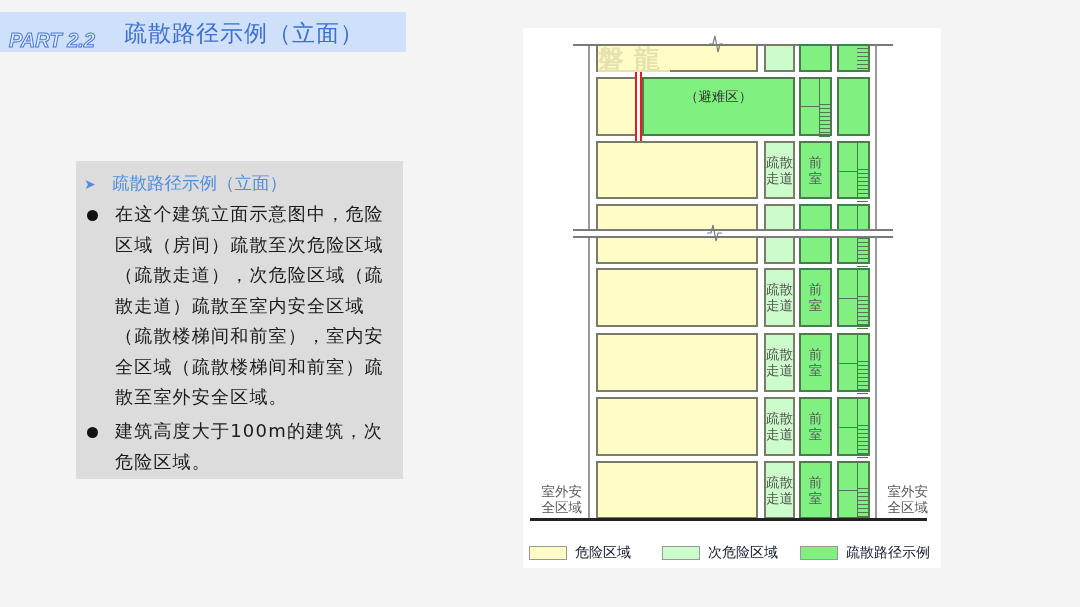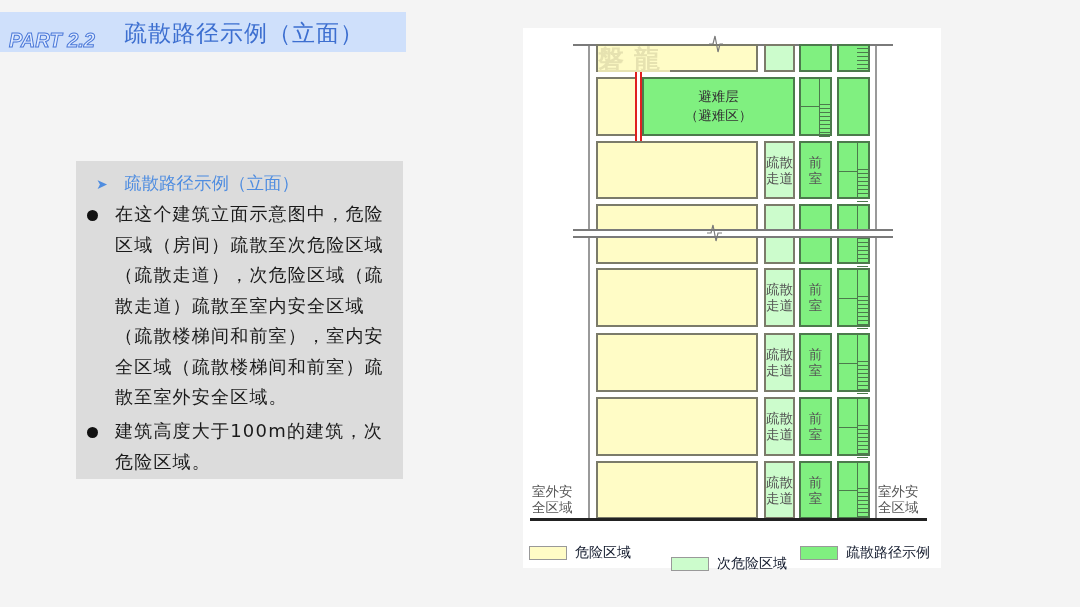--- a/index.html
+++ b/index.html
@@ -20,21 +20,21 @@
   }
   .title-text {
     position: absolute; left: 124px; top: 6px;
     font-size: 23px; color: #3d6fd0; letter-spacing: 1px;
   }
   .text-box {
     position: absolute; left: 76px; top: 161px; width: 327px; height: 318px;
     background: #dcdcdc;
   }
   .subhead {
-    position: absolute; left: 20px; top: 10px; font-size: 17.5px; color: #4f8de0;
+    position: absolute; left: 8px; top: 10px; font-size: 17.5px; color: #4f8de0;
   }
   .subhead .arrow { display: inline-block; width: 28px; color: #4f8de0; font-size: 14px; }
   .bullet {
     position: absolute; left: 11px; font-size: 18px; color: #1a1a1a; line-height: 30.5px;
   }
   .bullet .dot {
     position: absolute; left: 0; top: 11px; width: 11px; height: 11px; border-radius: 50%; background: #111;
   }
   .bullet .btext { position: absolute; left: 28px; top: 0; width: 285px; letter-spacing: 1.2px; }
 
@@ -49,21 +49,21 @@
   .cell-label {
     position: absolute; left: 0; right: 0; text-align: center; color: #555;
     font-size: 13.5px; line-height: 16px;
   }
   .stairs { position: absolute; right: 0; bottom: 0; width: 11px; }
   .stair-step { height: 3px; border-top: 1px solid #4c7a4c; }
   .stair-divider-v { position: absolute; top: 0; width: 1px; background: #4c7a4c; }
   .stair-divider-h { position: absolute; left: 0; height: 1px; background: #4c7a4c; }
   .refuge-label { position: absolute; text-align: center; color: #333; font-size: 13.5px; line-height: 19px; }
   .red-col { position: absolute; box-sizing: border-box; border-left: 2px solid #e02020; border-right: 2px solid #e02020; background: #ffffff; }
-  .outside-label { position: absolute; color: #555; font-size: 13.5px; line-height: 16px; text-align: left; width: 50px; }
+  .outside-label { position: absolute; color: #555; font-size: 13.5px; line-height: 16px; text-align: right; width: 50px; }
   .legend-item { position: absolute; top: 517px; height: 16px; display: flex; align-items: center; }
   .legend-swatch { width: 38px; height: 14px; box-sizing: border-box; border: 1px solid #999; margin-right: 8px; }
   .legend-label { font-size: 14px; color: #0f172a; }
   .watermark { position: absolute; font-size: 26px; font-weight: bold; color: #e6e2b0; letter-spacing: 10px; }
   svg.breaks { position: absolute; left: 0; top: 0; }
 </style>
 </head>
 <body>
 
 <div class="title-bar">
@@ -105,21 +105,20 @@
         <div class="stair-step"></div>
         <div class="stair-step"></div>
         <div class="stair-step"></div>
     </div>
   </div>
 
   <div class="cell c-danger" style="left:73px; top:49px; width:47px; height:59px;"></div>
   <div class="red-col" style="left:112px; top:44px; width:7px; height:69px;"></div>
   <div class="cell c-safe" style="left:119px; top:49px; width:153px; height:59px;">
     <div class="refuge-label" style="left:0; right:0; top:8px;">
-      <div>避难层</div>
       <div>（避难区）</div>
     </div>
   </div>
   <div class="cell c-safe" style="left:276px; top:49px; width:33px; height:59px;">
     <div class="stair-divider-v" style="left:18px; height:57px;"></div>
     <div class="stair-divider-h" style="top:27px; width:18px;"></div>
     <div class="stairs" style="height:30px;">
       <div class="stair-step"></div>
         <div class="stair-step"></div>
         <div class="stair-step"></div>
@@ -313,21 +312,21 @@
 
   <svg class="breaks" width="418" height="540">
     <polyline points="186,16 190,16 192,8 195,24 197,16 200,16" fill="none" stroke="#7a7a7a" stroke-width="1.2"></polyline>
     <polyline points="184,205 188,205 190,197 193,213 195,205 199,205" fill="none" stroke="#7a7a7a" stroke-width="1.2"></polyline>
   </svg>
 
   <div class="legend-item" style="left:6px;">
     <span class="legend-swatch" style="background:#fffcc6;"></span>
     <span class="legend-label">危险区域</span>
   </div>
-  <div class="legend-item" style="left:148px;margin-top:11px;">
+  <div class="legend-item" style="left:139px;">
     <span class="legend-swatch" style="background:#ccfccc;"></span>
     <span class="legend-label">次危险区域</span>
   </div>
   <div class="legend-item" style="left:277px;">
     <span class="legend-swatch" style="background:#80f080;"></span>
     <span class="legend-label">疏散路径示例</span>
   </div>
 </div>
 
 </body></html>

